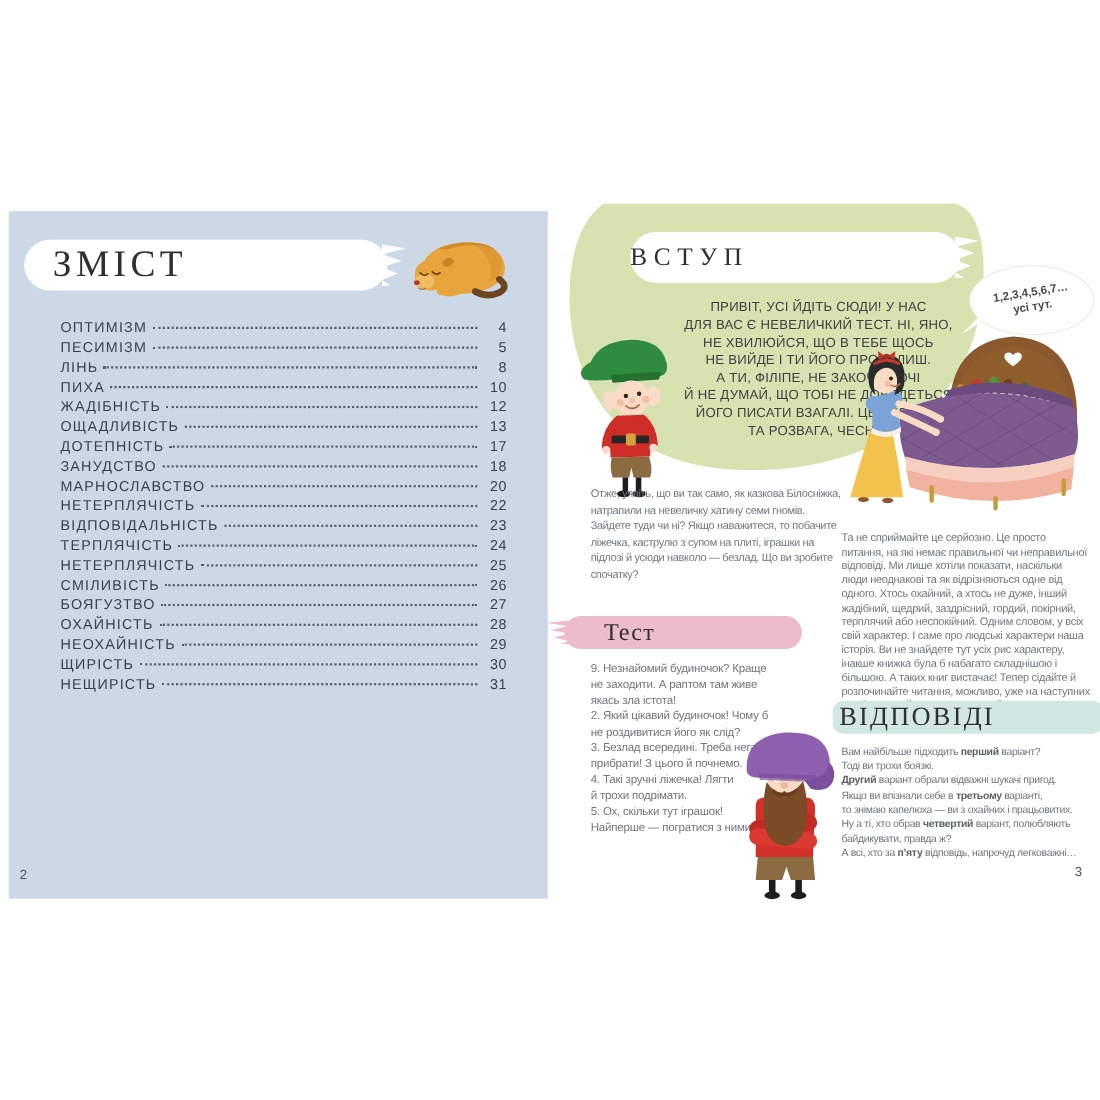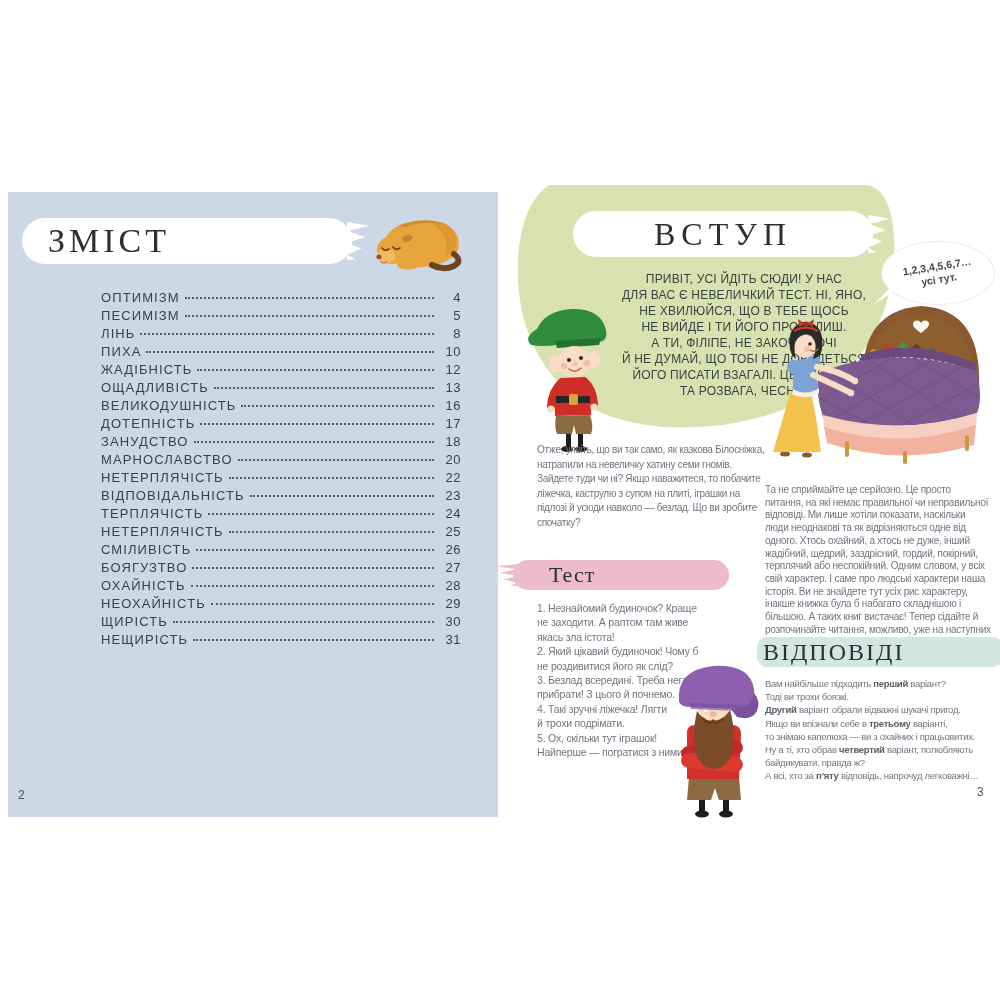--- a/index.html
+++ b/index.html
@@ -35,34 +35,34 @@
   .title-serif{
     font-family:"Liberation Serif","DejaVu Serif",serif;
     color:#2d2f33;
   }
   .zmist-title{
     line-height:46px;padding-left:26px;font-size:34px;letter-spacing:4px;
   }
   .cat-illo{left:364px;top:16px;width:94px;height:68px;}
 
   .toc{left:47px;top:98px;width:406px;color:#39414e;}
-  .toc-row{display:flex;align-items:baseline;height:18px;font-size:13px;letter-spacing:1.1px;margin-left:46px;}
+  .toc-row{display:flex;align-items:baseline;height:18px;font-size:13px;letter-spacing:1.1px;}
   .toc-label{white-space:nowrap;}
   .toc-dots{flex:1;border-bottom:2px dotted #55606e;margin:0 5px;transform:translateY(-3px);}
   .toc-num{min-width:22px;text-align:right;letter-spacing:0.5px;}
 
   .pagenum{font-size:12px;color:#49525e;}
   .pagenum-left{left:10px;top:596px;}
   .pagenum-right{left:464px;top:600px;}
 
   
   .page-right{left:513px;top:185px;width:480px;height:627px;background:#ffffff;}
   .green-blob{left:2px;top:0;width:382px;height:252px;}
   .brush-vstup{left:60px;top:26px;width:300px;height:46px;background:#ffffff;}
-  .vstup-title{line-height:46px;text-align:center;font-size:32px;letter-spacing:6px;}
+  .vstup-title{line-height:46px;text-align:left;font-size:23px;letter-spacing:6px;}
 
   .intro-speech{
     left:66px;top:86px;width:330px;
     text-align:center;font-weight:normal;font-size:12px;line-height:16px;
     color:#3c4042;white-space:pre-line;letter-spacing:0.2px;
   }
 
   .speech-bubble{
     left:368px;top:56px;width:112px;height:62px;
     background:#ffffff;border:1px solid #ecebe2;border-radius:50%;
@@ -155,25 +155,20 @@
         <span class="toc-num">12</span>
       </div>
 
       <div class="toc-row">
         <span class="toc-label">ОЩАДЛИВІСТЬ</span>
         <span class="toc-dots"></span>
         <span class="toc-num">13</span>
       </div>
 
 
-      <div class="toc-row">
-        <span class="toc-label">ВЕЛИКОДУШНІСТЬ</span>
-        <span class="toc-dots"></span>
-        <span class="toc-num">16</span>
-      </div>
 
       <div class="toc-row">
         <span class="toc-label">ДОТЕПНІСТЬ</span>
         <span class="toc-dots"></span>
         <span class="toc-num">17</span>
       </div>
 
       <div class="toc-row">
         <span class="toc-label">ЗАНУДСТВО</span>
         <span class="toc-dots"></span>
@@ -362,21 +357,21 @@
   </div>
 
   <div class="abs brush brush-test">
     <div class="streaks left"></div>
     <div class="title-serif test-title">Тест</div>
   </div>
 
   <div class="abs bodytext intro-par">Отже, уявіть, що ви так само, як казкова Білосніжка, натрапили на невеличку хатину семи гномів. Зайдете туди чи ні? Якщо наважитеся, то побачите ліжечка, каструлю з супом на плиті, іграшки на підлозі й усюди навколо — безлад. Що ви зробите спочатку?</div>
 
   <div class="abs bodytext test-list">
-    <div class="test-item">1. Незнайомий будиночок? Краще
+    <div class="test-item">9. Незнайомий будиночок? Краще
 не заходити. А раптом там живе
 якась зла істота!</div>
     <div class="test-item">2. Який цікавий будиночок! Чому б
 не роздивитися його як слід?</div>
     <div class="test-item">3. Безлад всередині. Треба негайно
 прибрати! З цього й почнемо.</div>
     <div class="test-item">4. Такі зручні ліжечка! Лягти
 й трохи подрімати.</div>
     <div class="test-item">5. Ох, скільки тут іграшок!
 Найперше — погратися з ними.</div>

